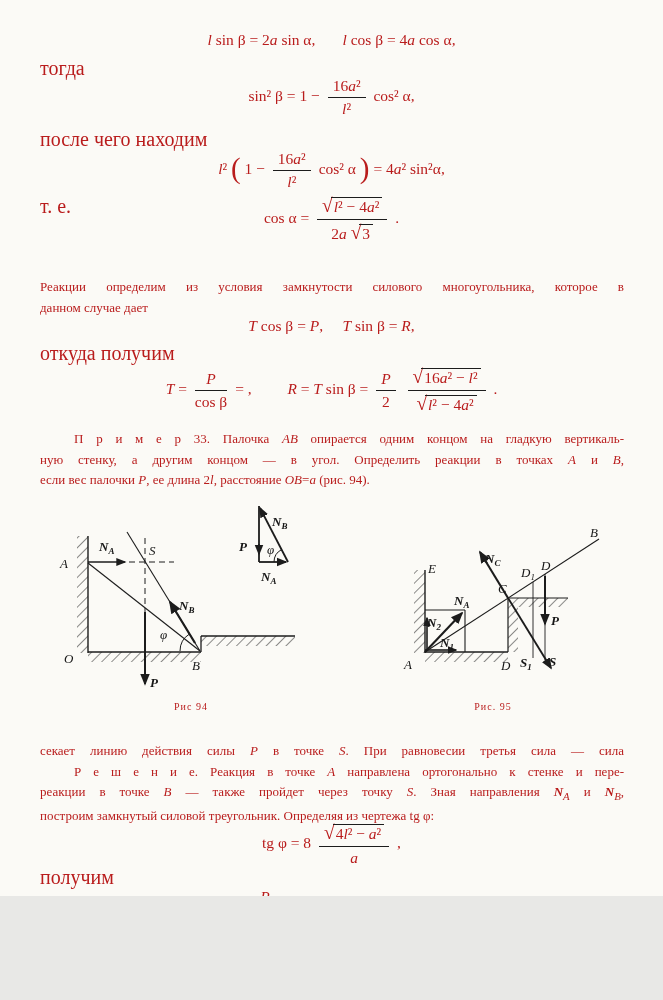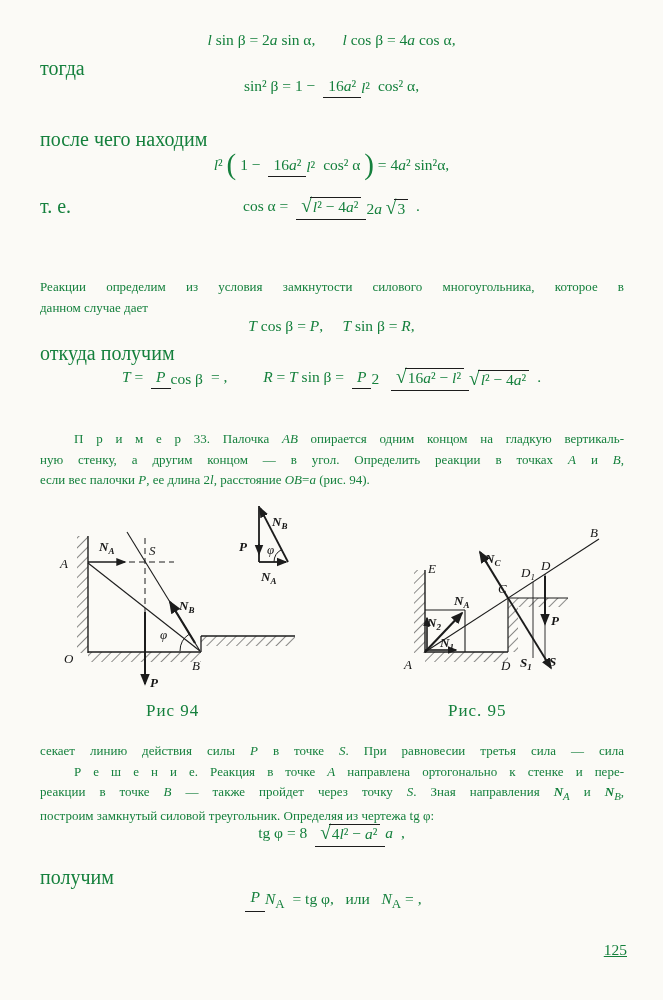--- a/index.html
+++ b/index.html
@@ -1,33 +1,33 @@
 <!DOCTYPE html>
 <html><head>
 <meta charset="utf-8">
 <style>
   html,body{margin:0;padding:0;background:#e8e8e6;}
-  .page{position:relative;width:663px;height:1000px;background:#fbfaf6;
-        font-family:"Liberation Serif","DejaVu Serif",serif;color:#15803d;overflow:hidden;}
+  .page{position:relative;width:663px;height:896px;background:#fbfaf6;
+        font-family:"Liberation Serif","DejaVu Serif",serif;color:#b91c1c;overflow:hidden;}
   .eq{position:absolute;left:0;width:663px;text-align:center;font-size:15.5px;white-space:nowrap;}
   .side{position:absolute;left:40px;font-size:20px;}
   .para{position:absolute;left:40px;width:584px;font-size:13px;line-height:20.6px;}
   .jl{text-align:justify;text-align-last:justify;}
   .ll{text-align-last:left;}
   .ind{text-indent:34px;}
-  .frac{display:inline-flex;flex-direction:row;vertical-align:middle;text-align:center;margin:0 4px;}
+  .frac{display:inline-flex;flex-direction:column;vertical-align:middle;text-align:center;margin:0 4px;}
   .frac>.num{border-bottom:1.3px solid #1c1c1c;padding:0 5px 2px;}
   .frac>.den{padding-top:2px;}
   .sqrt{white-space:nowrap;margin-top:24px;}
   .rsign{font-size:1.25em;font-style:normal;margin-right:-2px;}
   .rad{border-top:1.3px solid #1c1c1c;padding:0 3px;}
   .bigp{font-size:29px;vertical-align:middle;position:relative;top:-2px;font-weight:400;}
   .gap{display:inline-block;width:28px;}
   .fig{position:absolute;}
-  .figcap{position:absolute;font-size:17px;text-align:left;letter-spacing:1px;}
+  .figcap{position:absolute;font-size:10px;text-align:center;letter-spacing:1px;}
   .pageno{position:absolute;right:36px;top:941px;font-size:15.5px;text-decoration:underline;}
   svg text{font-family:"Liberation Serif","DejaVu Serif",serif;fill:#161616;font-size:13px;font-style:italic;}
   svg text.fb{font-weight:bold;}
   svg tspan.sub{font-size:9px;}
 </style>
 </head>
 <body>
 
 <div class="page">
 

